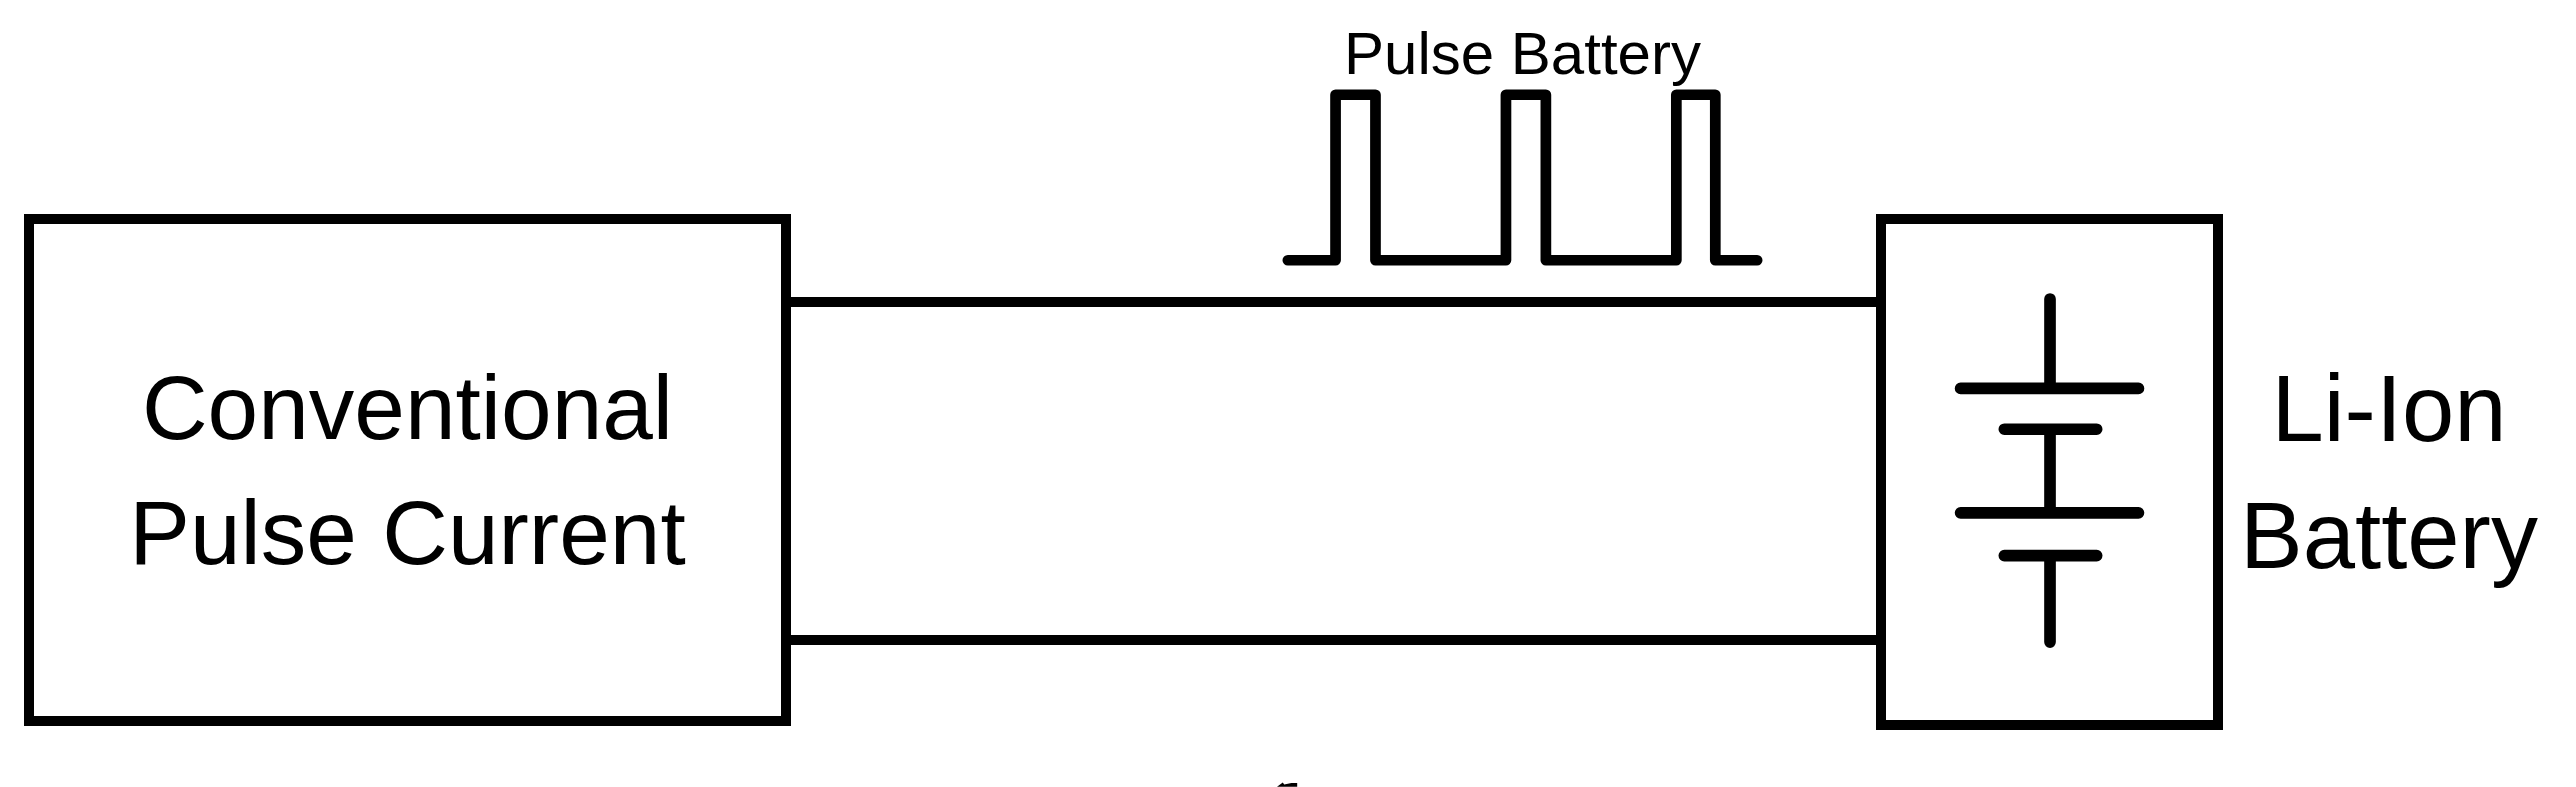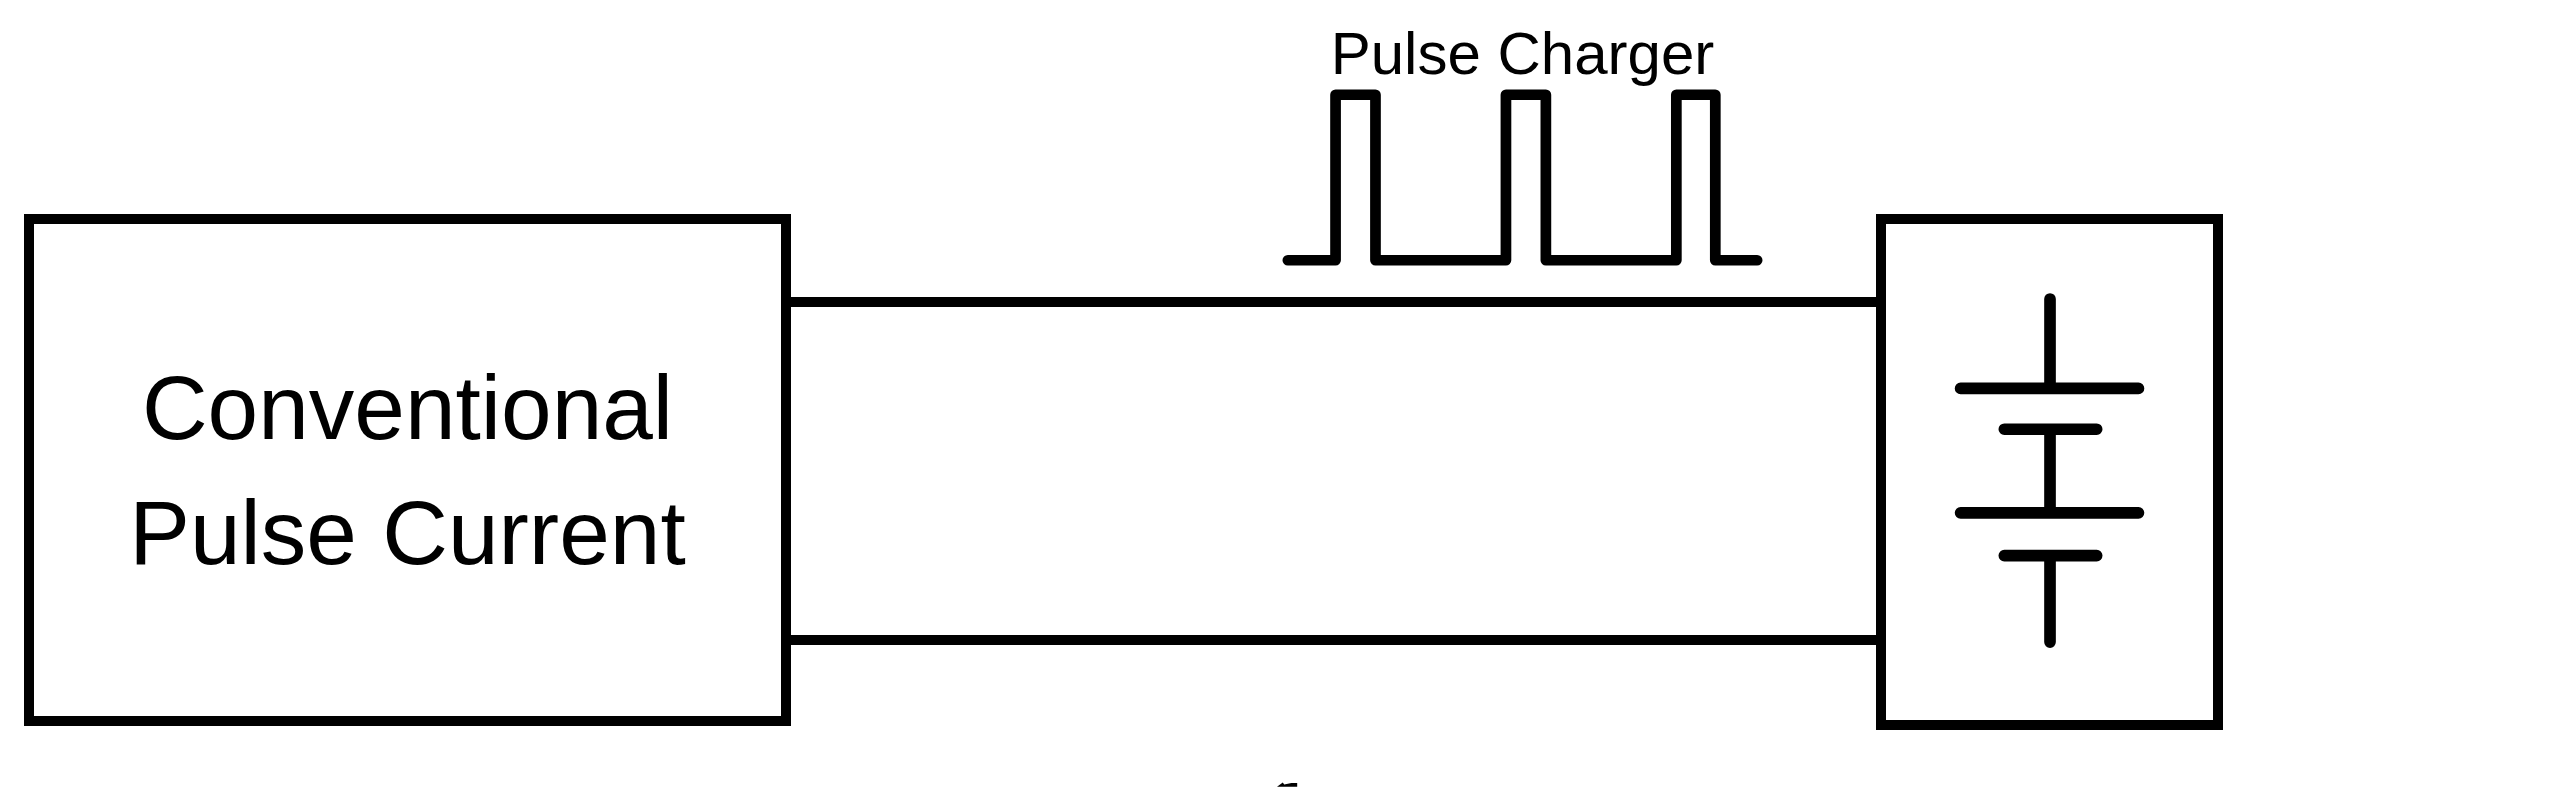--- a/index.html
+++ b/index.html
@@ -108,21 +108,21 @@
   <div class="box charger-box">
     <div class="charger-label">
       <span>Conventional</span>
       <span>Pulse Current</span>
     </div>
   </div>
 
   <div class="wire wire-top"></div>
   <div class="wire wire-bottom"></div>
 
-  <div class="pulse-label">Pulse Charger</div>
+  <div class="pulse-label">Pulse Battery</div>
 
   <svg class="waveform" viewBox="1317 85 494 194" xmlns="http://www.w3.org/2000/svg">
     <polyline class="stroke" stroke-width="11" points="
       1323,267 1372,267 1372,97 1413,97 1413,267
       1547,267 1547,97 1588,97 1588,267
       1722,267 1722,97 1762,97 1762,267 1805,267"></polyline>
   </svg>
 
   <div class="box battery-box"></div>
 
@@ -130,19 +130,23 @@
     <path class="stroke" stroke-width="12" d="
       M2107,307 L2107,399
       M2015,399 L2198,399
       M2060,441 L2155,441
       M2107,441 L2107,527
       M2015,527 L2198,527
       M2060,571 L2155,571
       M2107,571 L2107,660"></path>
   </svg>
 
+  <div class="battery-label">
+    <span>Li-Ion</span>
+    <span>Battery</span>
+  </div>
 
   <svg class="artifact" viewBox="0 0 26 6" xmlns="http://www.w3.org/2000/svg">
     <path d="M0,6 L6,1.5 L7.5,3.5 L15,2 L21,2 L21,6 Z" fill="#000000"></path>
   </svg>
 
 </div>
 
 
 </body></html>

